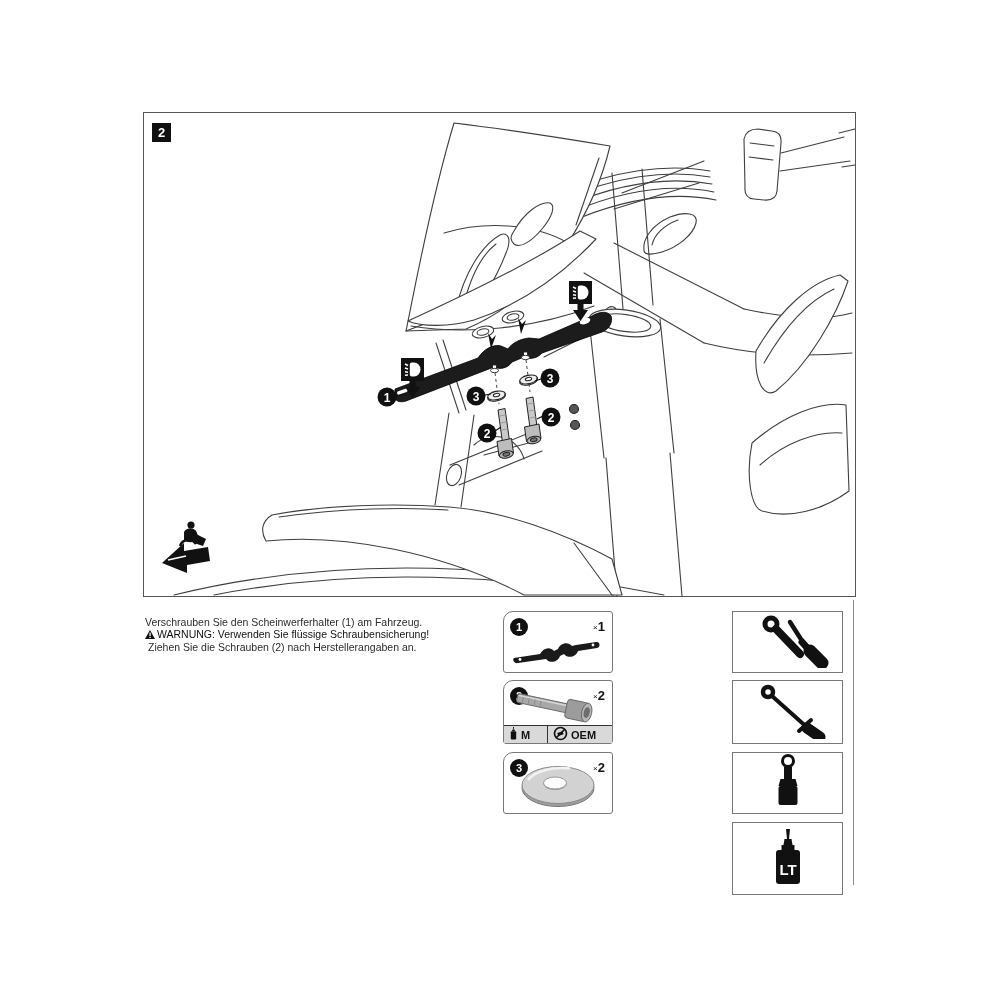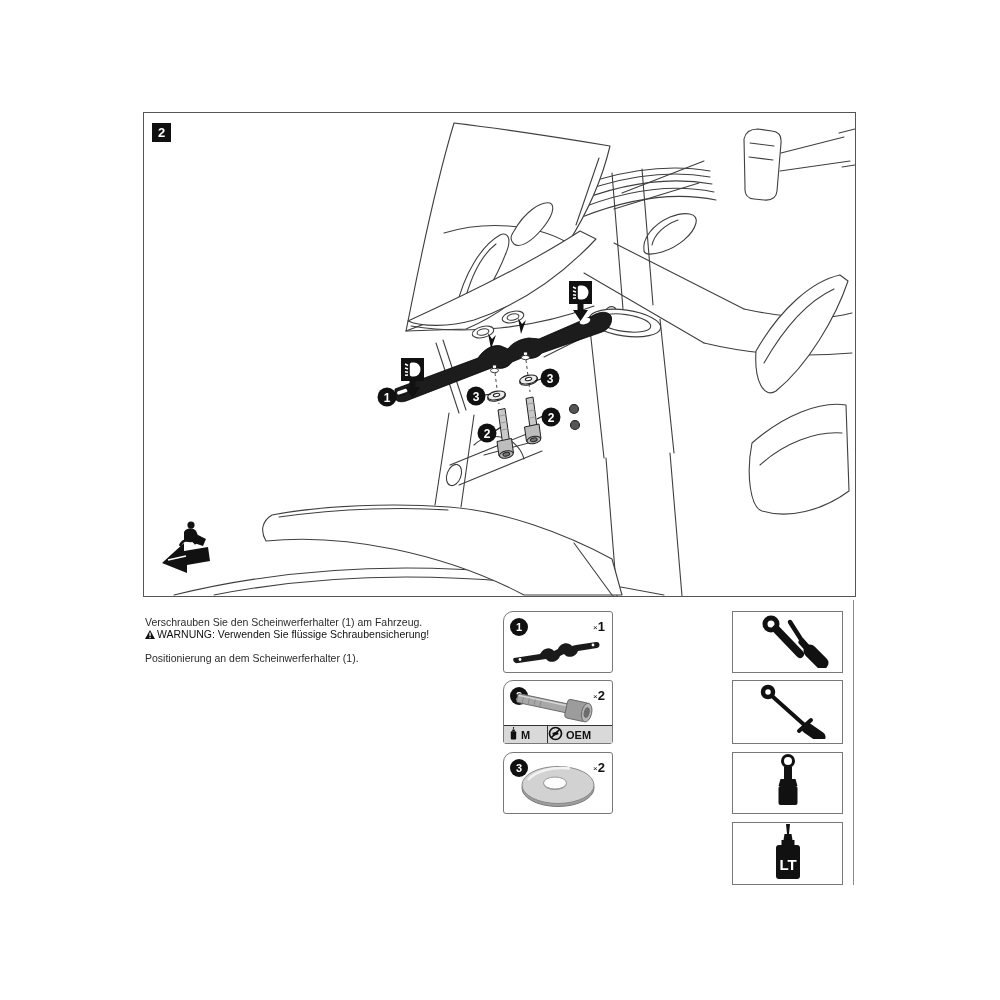--- a/index.html
+++ b/index.html
@@ -25,21 +25,21 @@
   .pbox .badge{position:absolute;left:6px;top:6px;width:18px;height:18px;font-size:11px;}
   .qty{position:absolute;right:7px;top:5px;color:#111;}
   .qty .x{font-size:8px;vertical-align:1px;}
   .qty .n{font-size:13px;font-weight:bold;}
   .picon{position:absolute;left:0;right:0;display:flex;justify-content:center;}
   .strip{position:absolute;left:0;right:0;bottom:0;height:17px;background:#d9d9d9;
          border-top:1px solid #333;display:flex;align-items:center;font-weight:bold;
          font-size:11px;color:#111;}
   .strip .cell1{width:43px;display:flex;align-items:center;gap:3px;padding-left:5px;
                 box-sizing:border-box;}
-  .strip .cell2{flex:1;display:flex;align-items:center;gap:3px;
+  .strip .cell2{flex:1;display:flex;align-items:center;gap:3px;padding-left:5px;
                 border-left:1px solid #333;height:100%;box-sizing:border-box;}
   
   .tbox{position:absolute;left:732px;width:111px;background:#fff;border:1px solid #787878;
         box-sizing:border-box;display:flex;align-items:center;justify-content:center;}
   .vline{position:absolute;left:853px;top:600px;width:1px;height:285px;background:#8a8a8a;}
 </style>
 </head>
 <body>
 
 <div class="sheet">
@@ -221,22 +221,22 @@
     <div>Verschrauben Sie den Scheinwerferhalter (1) am Fahrzeug.</div>
     <div class="warn">
       <span class="warn-tri">
         <svg width="10" height="9" viewBox="0 0 10 9">
             <polygon points="5,0 10,9 0,9" fill="#111"></polygon>
         <rect x="4.4" y="2.6" width="1.3" height="3.4" fill="#fff"></rect>
             <rect x="4.4" y="6.8" width="1.3" height="1.3" fill="#fff"></rect>
           </svg>
       </span><span>WARNUNG: Verwenden Sie flüssige Schraubensicherung!</span>
     </div>
+    <div style="padding-left:3px">Ziehen Sie die Schrauben (2) nach Herstellerangaben an.</div>
     <div class="p2">
-      <div>Positionierung an dem Scheinwerferhalter (1).</div>
     </div>
   </div>
 
   <div class="pbox" style="top:611px;height:62px;">
     <div class="badge">1</div>
     <div class="qty">
       <span class="x">×</span><span class="n">1</span>
     </div>
     <div class="picon" style="top:24px;">
       <svg width="96" height="30" viewBox="0 0 96 30">
@@ -328,21 +328,21 @@
   <div class="tbox" style="top:752px;height:62px;">
     <span title="socket-bit-icon">
       <svg width="60" height="56" viewBox="0 0 60 56">
         <circle cx="30" cy="8" r="5.5" fill="#fff" stroke="#111" stroke-width="3"></circle>
         <rect x="26" y="14" width="8" height="12" fill="#111"></rect>
         <polygon points="22.5,26 37.5,26 39.5,33 20.5,33" fill="#111"></polygon>
         <rect x="20.5" y="33" width="19" height="19" rx="2" fill="#111"></rect>
       </svg>
     </span>
   </div>
-  <div class="tbox" style="top:822px;height:63px;">
+  <div class="tbox" style="top:822px;height:73px;">
     <span title="threadlocker-bottle-icon">
       <svg width="60" height="58" viewBox="0 0 60 58">
         <polygon points="28,1 32,1 31,11 29,11" fill="#111"></polygon>
         <polygon points="26.5,11 33.5,11 34.5,17 25.5,17" fill="#111"></polygon>
         <rect x="23.5" y="17" width="13" height="5" fill="#111"></rect>
         <rect x="18" y="22" width="24" height="34" rx="3" fill="#111"></rect>
         <text x="30" y="47" text-anchor="middle" font-family="Liberation Sans, sans-serif" font-size="15" font-weight="bold" fill="#fff">LT</text>
       </svg>
     </span>
   </div>

